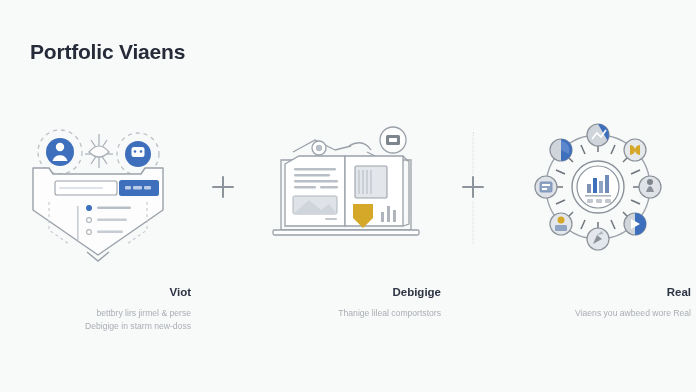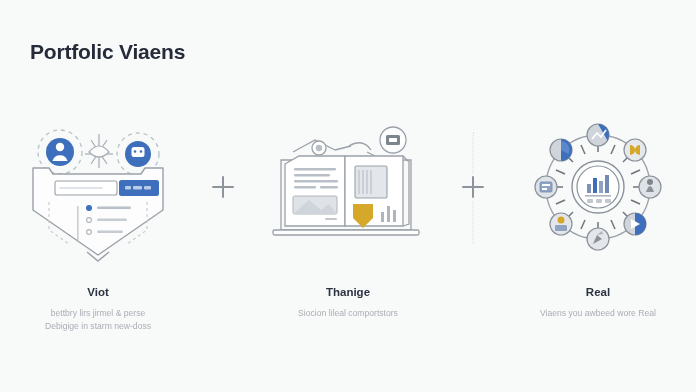--- a/index.html
+++ b/index.html
@@ -49,21 +49,21 @@
   }
   .panel-art {
     width: 170px;
     height: 150px;
     display: flex;
     align-items: center;
     justify-content: center;
   }
   .panel-caption {
     margin-top: 24px;
-    text-align: center;
+    text-align: right;
     width: 186px;
   }
   .caption-title {
     font-size: 11.5px;
     font-weight: bold;
     color: #2c3342;
     margin-bottom: 9px;
   }
   .caption-body {
     font-size: 8.6px;
@@ -254,23 +254,23 @@
           <path d="M90 92 L110 92 L110 106 L100 116 L90 106 Z" fill="#d6a829" stroke="none"></path>
 
           <g fill="#aeb5bc">
             <rect x="118" y="100" width="3" height="10"></rect>
             <rect x="124" y="94" width="3" height="16"></rect>
             <rect x="130" y="98" width="3" height="12"></rect>
           </g>
         </svg>
       </div>
       <div class="panel-caption">
-        <div class="caption-title">Thanige</div>
+        <div class="caption-title">Debigige</div>
         <div class="caption-body">
-          <div>Siocion lileal comportstors</div>
+          <div>Thanige lileal comportstors</div>
           <div></div>
         </div>
       </div>
     </div>
 
     <div class="sep">
       <div class="dotline"></div>
       <div class="sep-spacer"></div>
       <div class="plus"></div>
     </div>

